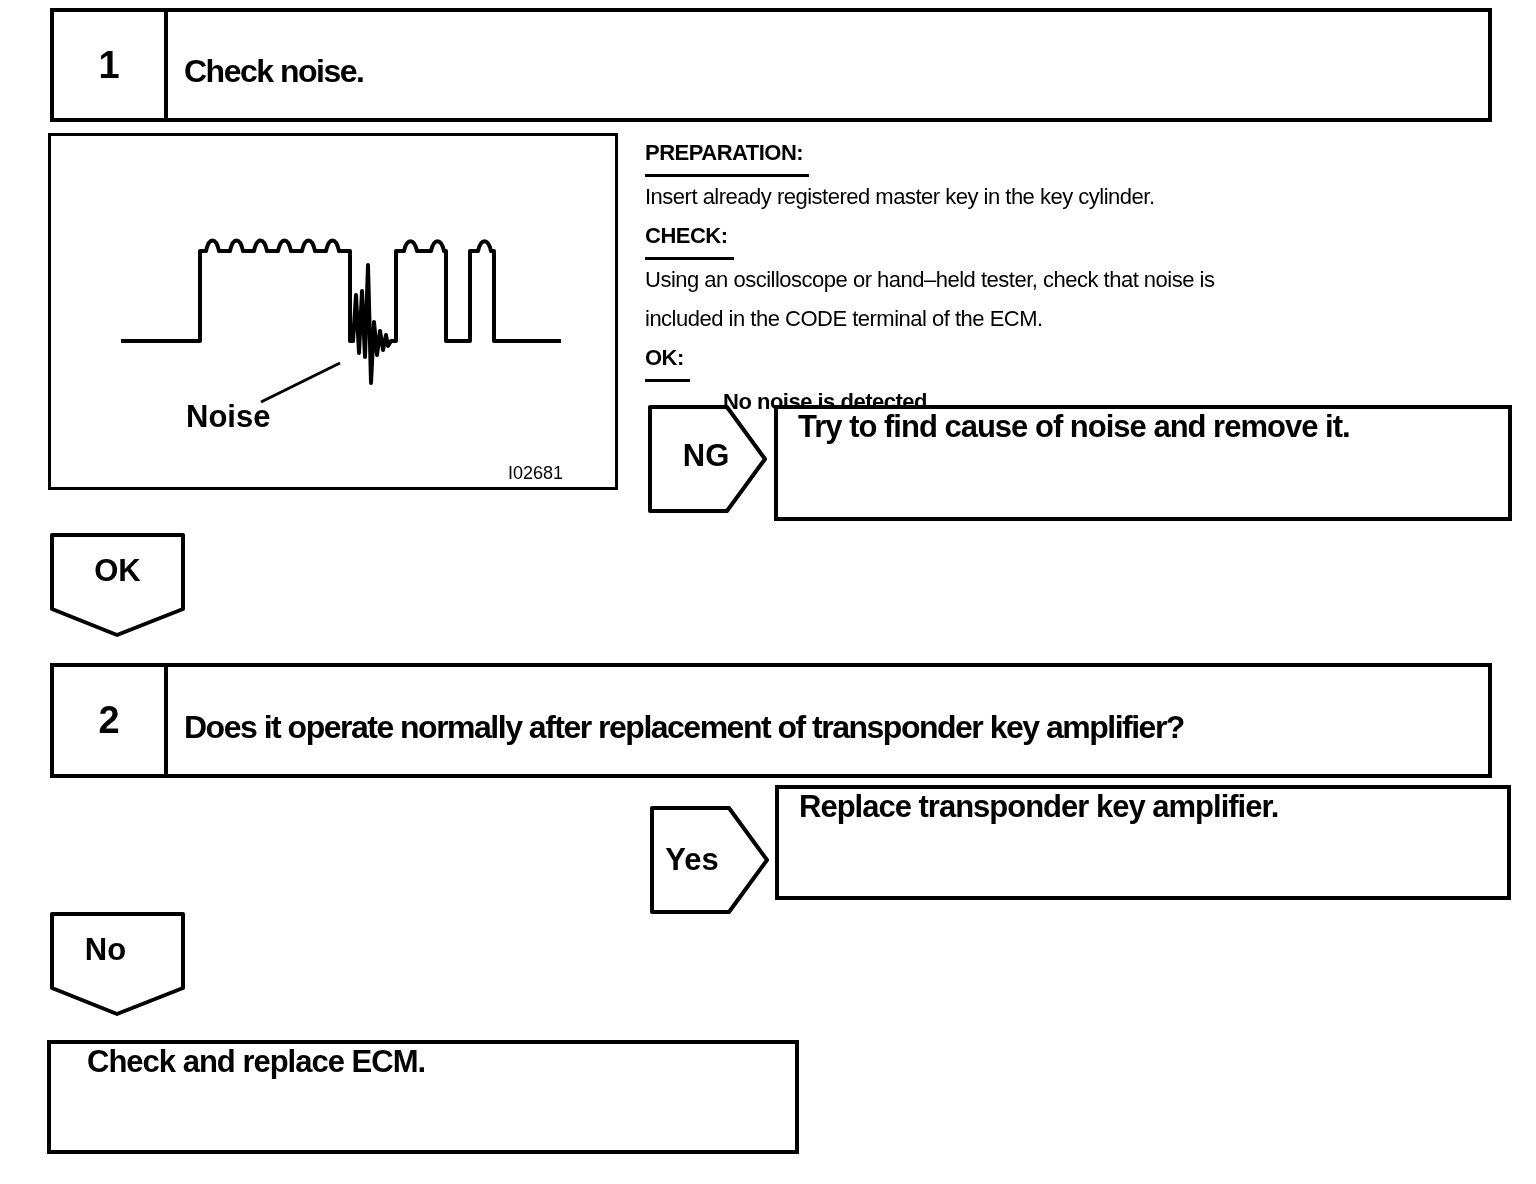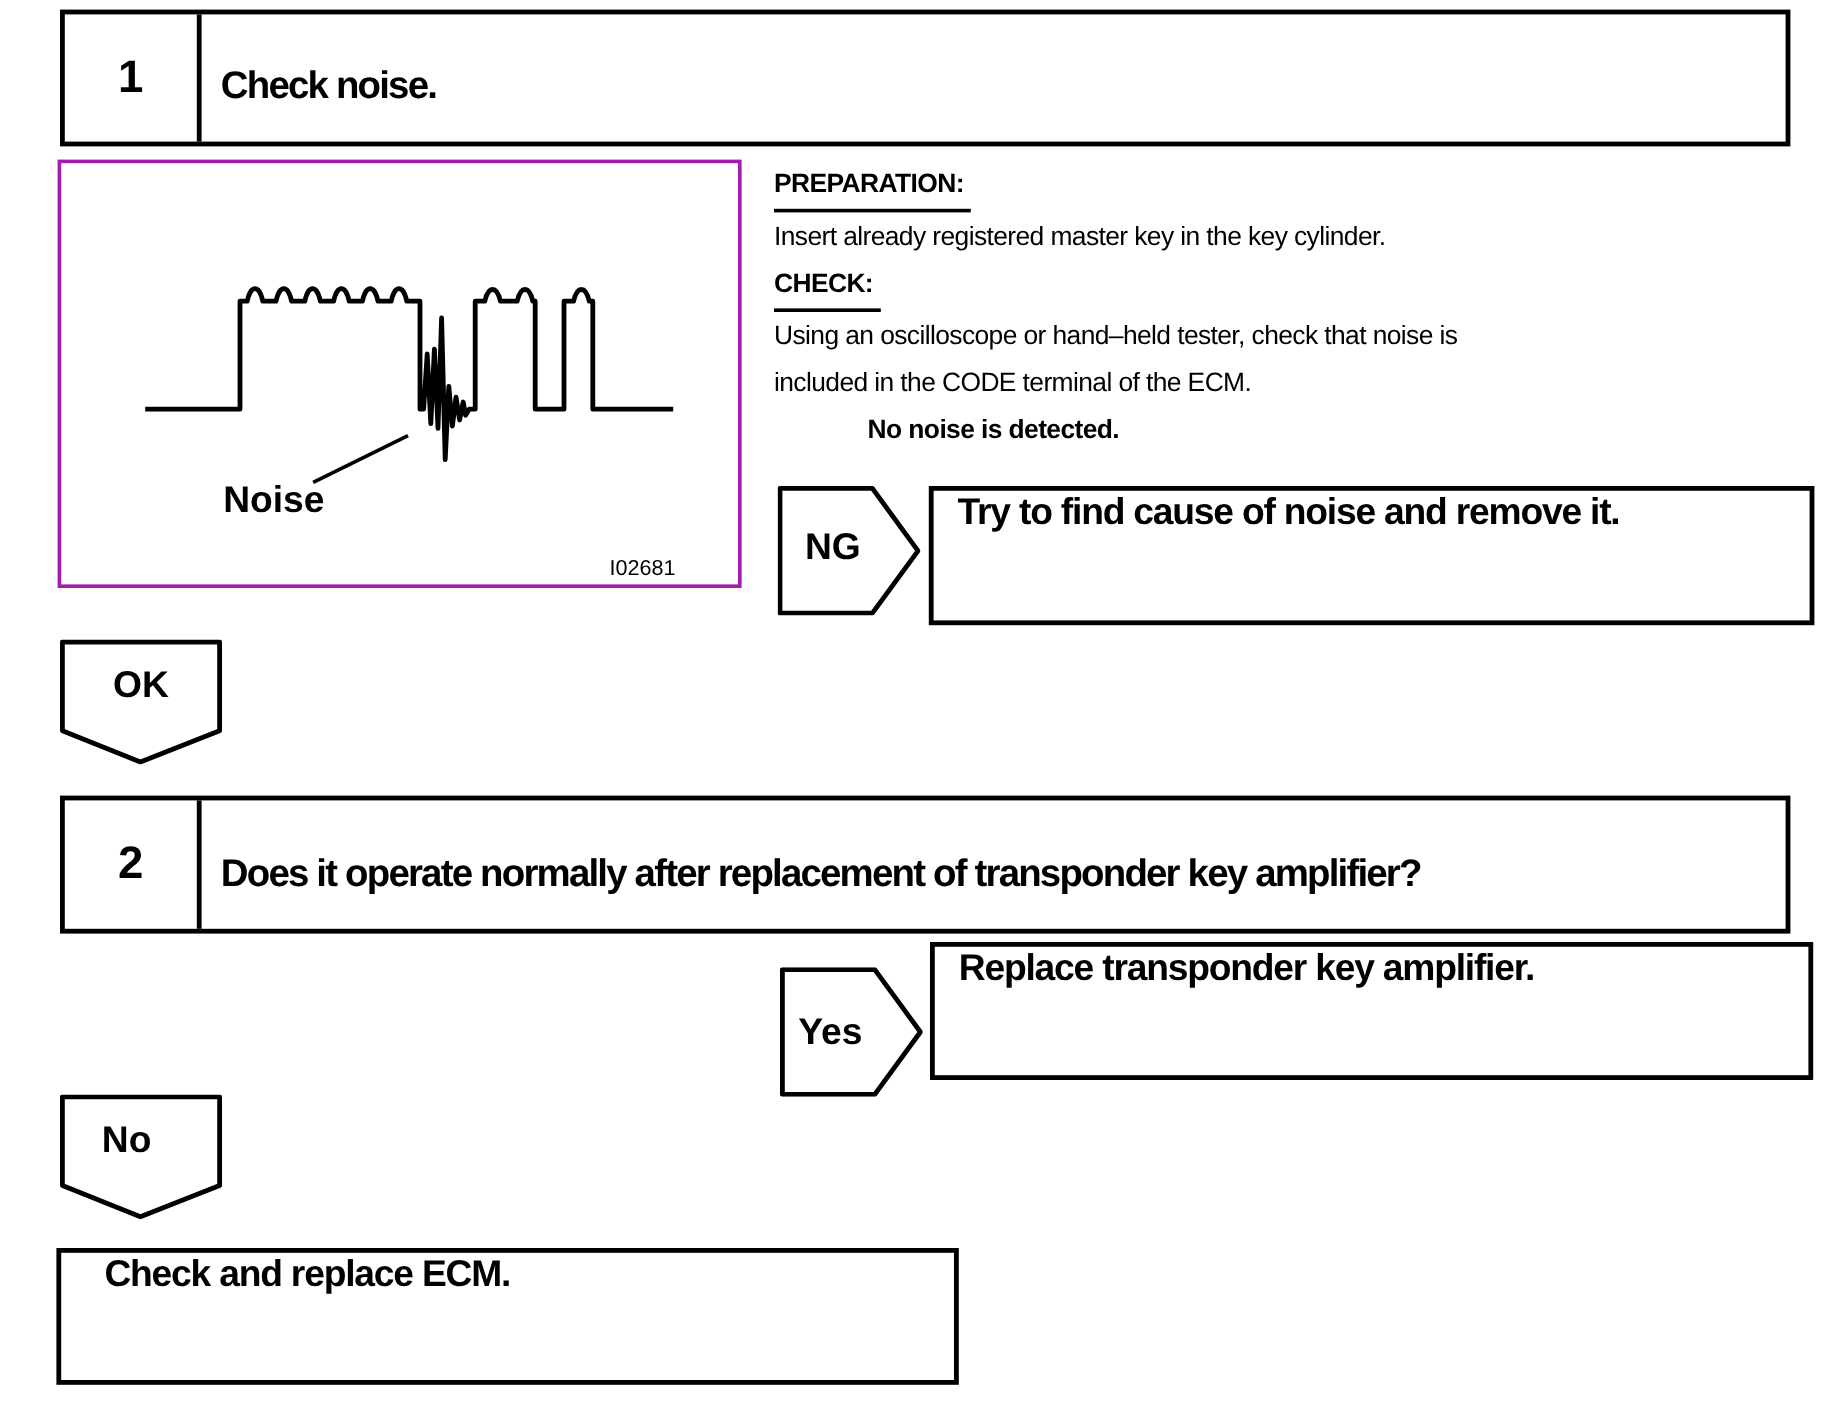--- a/index.html
+++ b/index.html
@@ -19,21 +19,21 @@
   .step-title{
     display:flex;align-items:center;padding-left:16px;font-weight:bold;font-size:32px;
     letter-spacing:-1.5px;flex:1 1 auto;margin-top:13px;
   }
   
   .action-box{
     border:4px solid #000;background:#fff;display:flex;align-items:flex-start;
     font-weight:bold;font-size:31px;letter-spacing:-1px;padding-left:20px;
   }
   
-  .fig-box{border:3px solid #a21caf;background:#fff;}
+  .fig-box{border:3px solid #000000;background:#fff;}
   
   .txt{font-size:22px;letter-spacing:-0.5px;line-height:39px;}
   .txt .row{white-space:nowrap;}
   .hd{font-weight:bold;display:inline-block;border-bottom:3px solid #000;padding:0 6px 2px 0;}
   .bold{font-weight:bold;}
   .indent{padding-left:78px;}
   
   .pent{position:absolute;}
   .pent svg{display:block;}
   .pent-label{
@@ -74,28 +74,29 @@
       <text x="512" y="343" font-size="18" fill="#000" text-anchor="end">I02681</text>
     </svg>
   </div>
 
   <div class="abs txt" style="left:645px;top:133px;width:860px;">
     <div class="row"><span class="hd">PREPARATION:</span></div>
     <div class="row">Insert already registered master key in the key cylinder.</div>
     <div class="row"><span class="hd">CHECK:</span></div>
     <div class="row">Using an oscilloscope or hand–held tester, check that noise is</div>
     <div class="row">included in the CODE terminal of the ECM.</div>
+    <div class="row"><span class="hd">OK:</span></div>
     <div class="row bold indent">No noise is detected.</div>
   </div>
 
   <div class="pent" style="left:648px;top:405px;width:119px;height:108px;">
     <svg width="119" height="108" viewBox="0 0 119 108">
       <polygon points="2,2 79,2 117,54 79,106 2,106" fill="#fff" stroke="#000" stroke-width="4" stroke-linejoin="round"></polygon>
     </svg>
-    <div class="pent-label" style="left:4px;top:0;width:84px;height:101px;">NG</div>
+    <div class="pent-label" style="left:16px;top:0;width:84px;height:101px;">NG</div>
   </div>
   <div class="abs action-box" style="left:774px;top:405px;width:710px;height:108px;">
     <span>Try to find cause of noise and remove it.</span>
   </div>
 
   <div class="pent" style="left:50px;top:533px;width:135px;height:104px;">
     <svg width="135" height="104" viewBox="0 0 135 104">
       <polygon points="2,2 133,2 133,76 67,102 2,76" fill="#fff" stroke="#000" stroke-width="4" stroke-linejoin="round"></polygon>
     </svg>
     <div class="pent-label" style="left:0;top:0;width:135px;height:76px;">OK</div>

